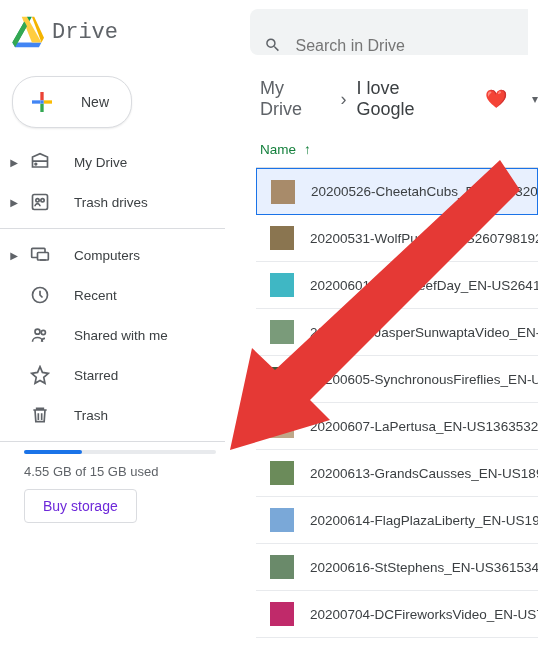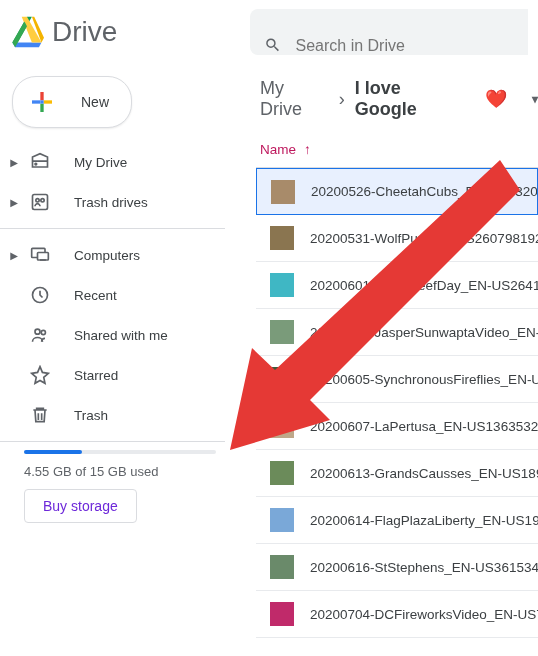--- a/index.html
+++ b/index.html
@@ -1,38 +1,38 @@
 <!DOCTYPE html>
 <html><head>
 <meta charset="utf-8">
 <style>
   * { box-sizing: border-box; margin: 0; padding: 0; font-family: Arial, sans-serif; }
   body { width: 538px; height: 656px; background: #fff; overflow: hidden; position: relative; }
   .header { display: flex; align-items: center; height: 64px; padding: 0 10px; }
   .logo-wrap { display: flex; align-items: center; gap: 8px; width: 240px; }
-  .logo-text { font-size: 28px; color: #5f6368; }
+  .logo-text { font-size: 22px; color: #5f6368; font-family: Liberation Mono, monospace; }
   .search-bar { flex: 1; background: #f1f3f4; border-radius: 8px 0 0 8px; height: 46px; display: flex; align-items: flex-end; padding: 0 14px; gap: 14px; }
   .search-bar input { border: none; background: transparent; outline: none; font-size: 16px; color: #5f6368; width: 100%; }
   .sidebar { position: absolute; left: 0; top: 64px; width: 240px; padding-top: 10px; }
   .new-btn { display: inline-flex; align-items: center; gap: 24px; border: 1px solid #dadce0; border-radius: 24px; padding: 10px 22px 10px 14px; margin: 2px 0 14px 12px; box-shadow: 0 1px 2px rgba(0,0,0,0.08); background: #fff; cursor: pointer; text-align: right; }
   .new-btn span { font-size: 14px; color: #3c4043; font-weight: 500; }
   .nav-item { display: flex; align-items: center; height: 40px; padding-left: 8px; gap: 4px; cursor: pointer; border-radius: 0 20px 20px 0; }
   .nav-item .caret { width: 12px; display: flex; justify-content: center; color: #5f6368; font-size: 10px; }
   .nav-item .nav-icon { width: 24px; height: 24px; display: flex; align-items: center; justify-content: center; color: #5f6368; margin-left: 4px; }
   .nav-item .nav-label { margin-left: 18px; font-size: 13.5px; color: #3c4043; font-weight: 500; }
   .nav-divider { border-top: 1px solid #dadce0; margin: 6px 0; width: 225px; }
   .storage-box { border: 2px solid #c00; width: 225px; margin-top: 4px; }
   .storage-bar { height: 4px; background: #e8eaed; margin: 8px 24px 0 24px; border-radius: 2px; position: relative; }
   .storage-bar .fill { height: 4px; background: #1a73e8; border-radius: 2px; width: 30%; }
   .storage-text { font-size: 13px; color: #5f6368; margin: 10px 0 10px 24px; }
   .buy-btn { border: 1px solid #dadce0; color: #6d28d9; font-size: 14px; font-weight: 500; padding: 8px 18px; border-radius: 4px; background: #fff; margin: 0 0 10px 24px; cursor: pointer; }
   .main { position: absolute; left: 256px; top: 64px; right: 0; }
   .breadcrumb { display: flex; align-items: center; gap: 10px; padding: 14px 0 14px 4px; font-size: 18px; color: #5f6368; }
-  .bc-current { color: #3c4043; display: flex; align-items: center; gap: 24px; font-weight: bold; }
-  .col-header { display: flex; align-items: center; gap: 8px; font-size: 13.5px; color: #be185d; font-weight: 500; padding: 8px 0 10px 4px; border-bottom: 1px solid #dadce0; }
+  .bc-current { color: #3c4043; display: flex; align-items: center; gap: 24px; }
+  .col-header { display: flex; align-items: center; gap: 8px; font-size: 13.5px; color: #15803d; font-weight: 500; padding: 8px 0 10px 4px; border-bottom: 1px solid #dadce0; }
   .file-list { }
   .file-row { display: flex; align-items: center; height: 47px; border-bottom: 1px solid #e8eaed; padding-left: 14px; gap: 16px; cursor: pointer; }
   .file-row.selected { border: 1px solid #1a73e8; background: #e8f0fe; }
   .thumb { width: 24px; height: 24px; background: #888; flex-shrink: 0; }
   .file-name { font-size: 13.5px; color: #3c4043; font-weight: 500; white-space: nowrap; overflow: hidden; }
   .arrow-overlay { position: absolute; left: 220px; top: 150px; pointer-events: none; z-index: 10; }
   svg { display: block; }
 </style>
 </head>
 <body>

